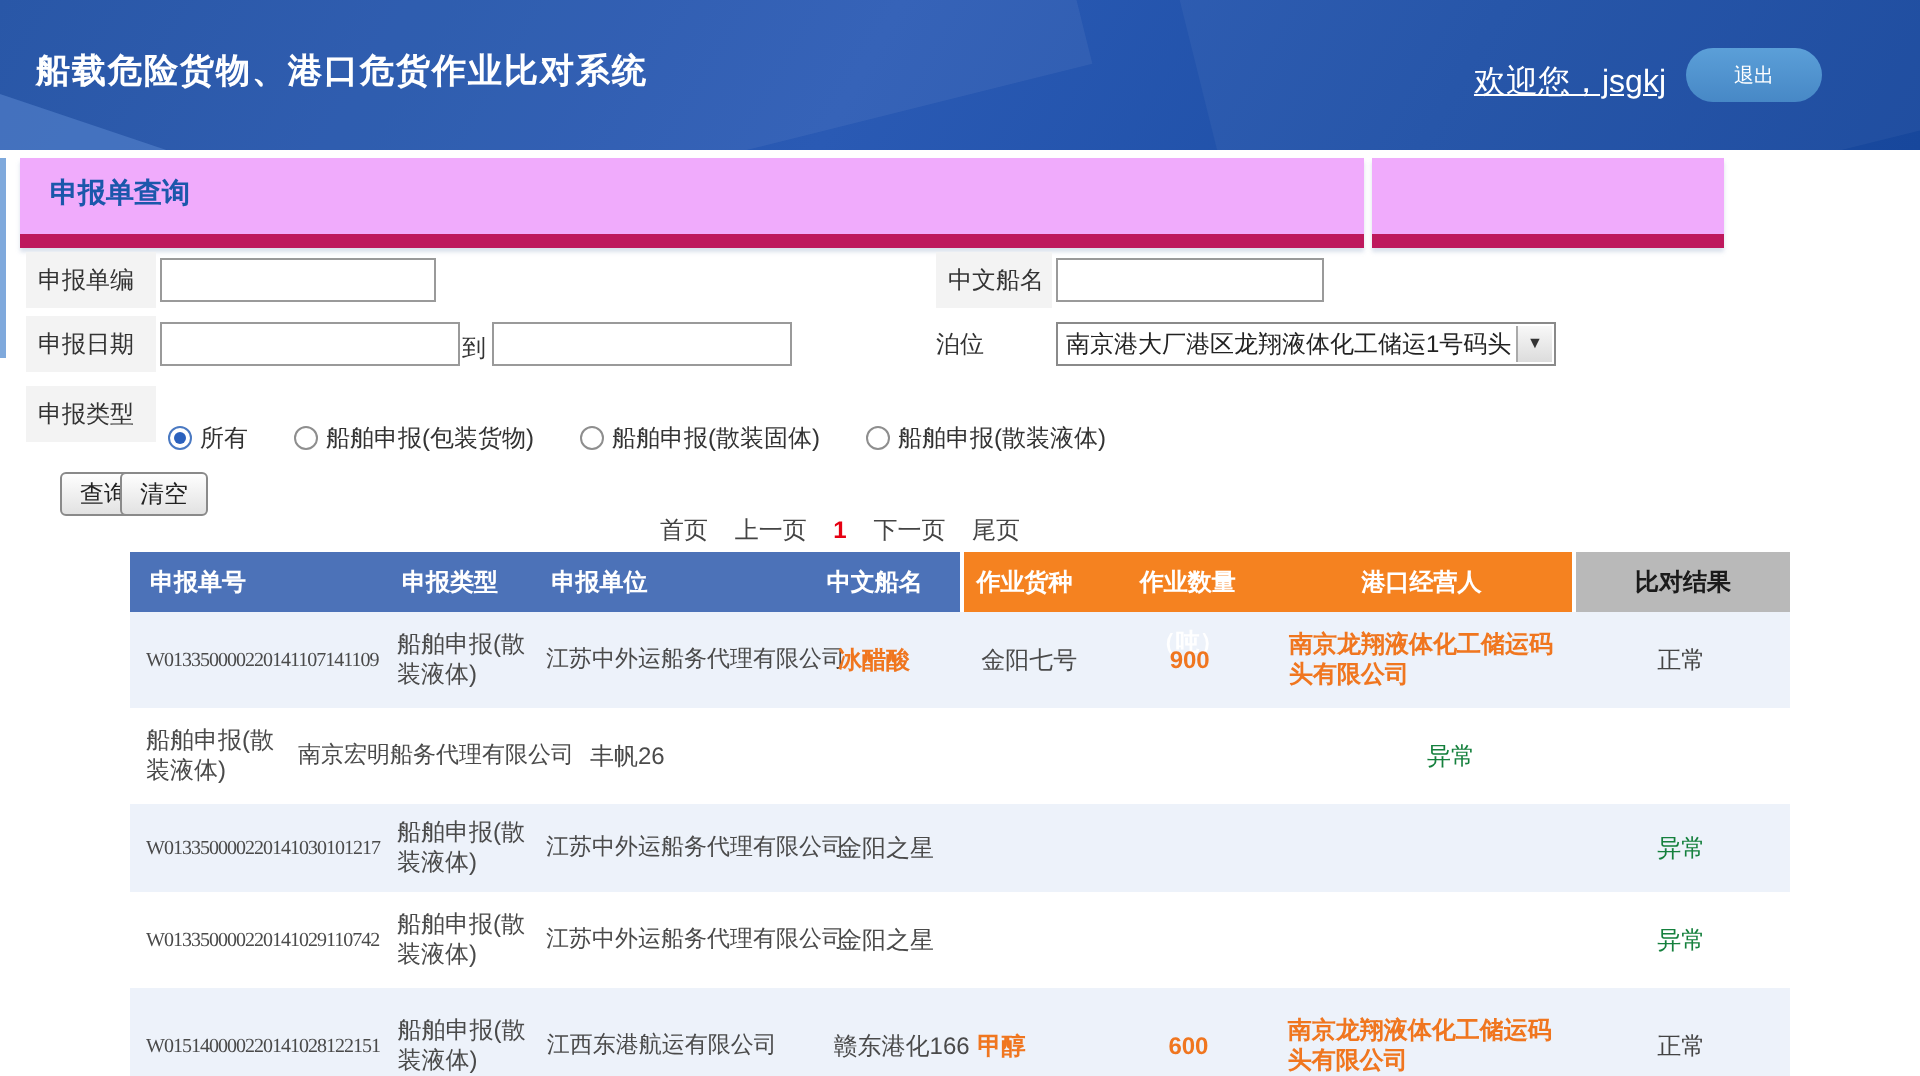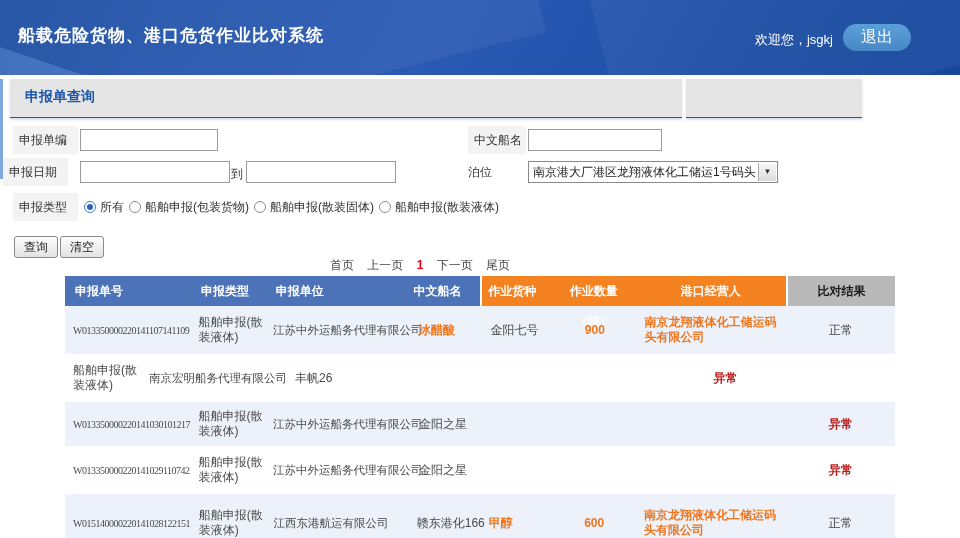--- a/index.html
+++ b/index.html
@@ -10,60 +10,60 @@
   
   .topbar{position:absolute;top:0;left:0;width:960px;height:75px;overflow:hidden;
     background:linear-gradient(120deg,#1c4da2 0%,#2a5ab4 45%,#1e4fa6 75%,#17479c 100%);}
   .deco1{position:absolute;left:-90px;top:-100px;width:620px;height:210px;
     background:rgba(255,255,255,0.06);transform:rotate(-14deg);}
   .deco2{position:absolute;left:0;bottom:-4px;width:0;height:0;
     border-bottom:32px solid rgba(90,135,208,0.55);border-right:95px solid transparent;}
   .deco3{position:absolute;right:-60px;top:-70px;width:420px;height:170px;
     background:rgba(255,255,255,0.045);transform:rotate(-14deg);}
   .app-title{position:absolute;left:18px;top:24px;color:#fff;font-size:17px;font-weight:bold;letter-spacing:1px;}
-  .welcome{position:absolute;right:127px;top:31px;color:#fff;font-size:13px;}
+  .welcome{position:absolute;right:127px;top:31px;color:#fff;font-size:16px;text-decoration:underline;}
   .logout{position:absolute;right:49px;top:24px;width:68px;height:27px;border:none;border-radius:14px;
-    background:linear-gradient(#5b9fd8,#4788c6);color:#fff;font-size:16px;cursor:pointer;}
+    background:linear-gradient(#5b9fd8,#4788c6);color:#fff;font-size:10px;cursor:pointer;}
   
   .left-accent{position:absolute;left:0;top:79px;width:3px;height:100px;background:#7fa9dc;}
-  .tabbar-seg{position:absolute;top:79px;height:38px;background:#e5e5e5;
-    border-bottom:1px solid #be185d;box-shadow:0 2px 2px rgba(150,170,200,0.35);}
+  .tabbar-seg{position:absolute;top:79px;height:38px;background:#f0abfc;
+    border-bottom:7px solid #be185d;box-shadow:0 2px 2px rgba(150,170,200,0.35);}
   .seg1{left:10px;width:672px;}
   .seg2{left:686px;width:176px;}
   .tab-title{display:inline-block;margin:9px 0 0 15px;color:#1b57ab;font-size:14px;font-weight:bold;}
   
   .flabel{position:absolute;width:65px;height:28px;line-height:28px;background:#f3f3f3;
     color:#333;font-size:12px;padding-left:6px;box-sizing:border-box;}
   #lbl-no{left:13px;top:126px;}
   #lbl-ship{left:468px;top:126px;width:58px;}
-  #lbl-date{left:3px;top:158px;}
+  #lbl-date{left:13px;top:158px;}
   #lbl-type{left:13px;top:193px;}
   .flabel-plain{position:absolute;left:468px;top:158px;height:28px;line-height:28px;color:#333;font-size:12px;}
   .txt{position:absolute;height:20px;border:1px solid #9a9a9a;font-size:12px;padding:0 3px;background:#fff;}
   #in-no{left:80px;top:129px;width:130px;}
   #in-shipname{left:528px;top:129px;width:126px;}
   #in-date1{left:80px;top:161px;width:142px;}
   #in-date2{left:246px;top:161px;width:142px;}
   .to-label{position:absolute;left:231px;top:166px;font-size:12px;color:#333;}
   .select{position:absolute;left:528px;top:161px;width:250px;height:22px;border:1px solid #8a8a8a;
     background:#fff;box-sizing:border-box;font-size:12px;line-height:20px;cursor:pointer;}
   .select .val{padding-left:4px;color:#222;}
   .select-arrow{position:absolute;right:1px;top:1px;width:17px;height:18px;
     background:linear-gradient(#f8f8f8,#dcdcdc);border-left:1px solid #aaa;
     font-size:8px;text-align:center;line-height:18px;color:#333;}
-  .radio-group{position:absolute;left:84px;top:194px;height:26px;display:flex;align-items:center;gap:5px;
+  .radio-group{position:absolute;left:84px;top:206px;height:26px;display:flex;align-items:center;gap:23px;
     font-size:12px;color:#333;}
   .radio-item{display:flex;align-items:center;cursor:pointer;}
   .radio{display:inline-block;width:12px;height:12px;border-radius:50%;border:1px solid #8e8e8e;
     background:#fff;margin-right:4px;box-sizing:border-box;position:relative;}
   .radio.checked{border-color:#4a79c2;}
   .radio.checked::after{content:"";position:absolute;left:2px;top:2px;width:6px;height:6px;border-radius:50%;background:#2b61bd;}
   .btn{position:absolute;top:236px;height:22px;padding:0 9px;font-size:12px;color:#222;
     border:1px solid #8a8a8a;border-radius:3px;background:linear-gradient(#fefefe,#e2e2e2);cursor:pointer;}
-  #btn-query{left:14px;}
+  #btn-query{left:30px;}
   #btn-clear{left:60px;}
   
   .pager{position:absolute;left:0;width:840px;text-align:center;font-size:12px;color:#444;}
   .pager.top{top:257px;}
   .pg{margin:0 5px;cursor:pointer;}
   .pg.current{color:#e60012;font-weight:bold;cursor:default;}
   
   .table{position:absolute;left:65px;top:276px;width:830px;}
   .thead{display:flex;height:30px;}
   .hcell{box-sizing:border-box;color:#fff;font-size:12px;font-weight:bold;line-height:30px;padding-left:10px;}
@@ -79,21 +79,21 @@
   .r-even{background:#fff;}
   .h50{height:50px}.h46{height:46px}.h60{height:60px}
   .cell{box-sizing:border-box;display:flex;align-items:center;padding-left:8px;
     font-size:12px;color:#4a4a4a;line-height:15px;}
   .cell.w6,.cell.w8{justify-content:center;padding-left:0;}
   .num{font-size:10px;letter-spacing:-0.5px;white-space:nowrap;font-family:Liberation Serif, serif;}
   .co{font-size:11.5px;white-space:nowrap;}
   .nowrap{white-space:nowrap;}
   .orange{color:#f0761f;font-weight:bold;}
   .res-normal{color:#444;}
-  .res-abnormal{color:#b91c1c;font-weight:bold;}
+  .res-abnormal{color:#15803d;font-weight:normal;}
 </style>
 </head>
 <body>
 
 <div class="topbar">
   <div class="deco1"></div>
   <div class="deco3"></div>
   <div class="deco2"></div>
   <div class="app-title">船载危险货物、港口危货作业比对系统</div>
   <div class="welcome">欢迎您，jsgkj</div>

